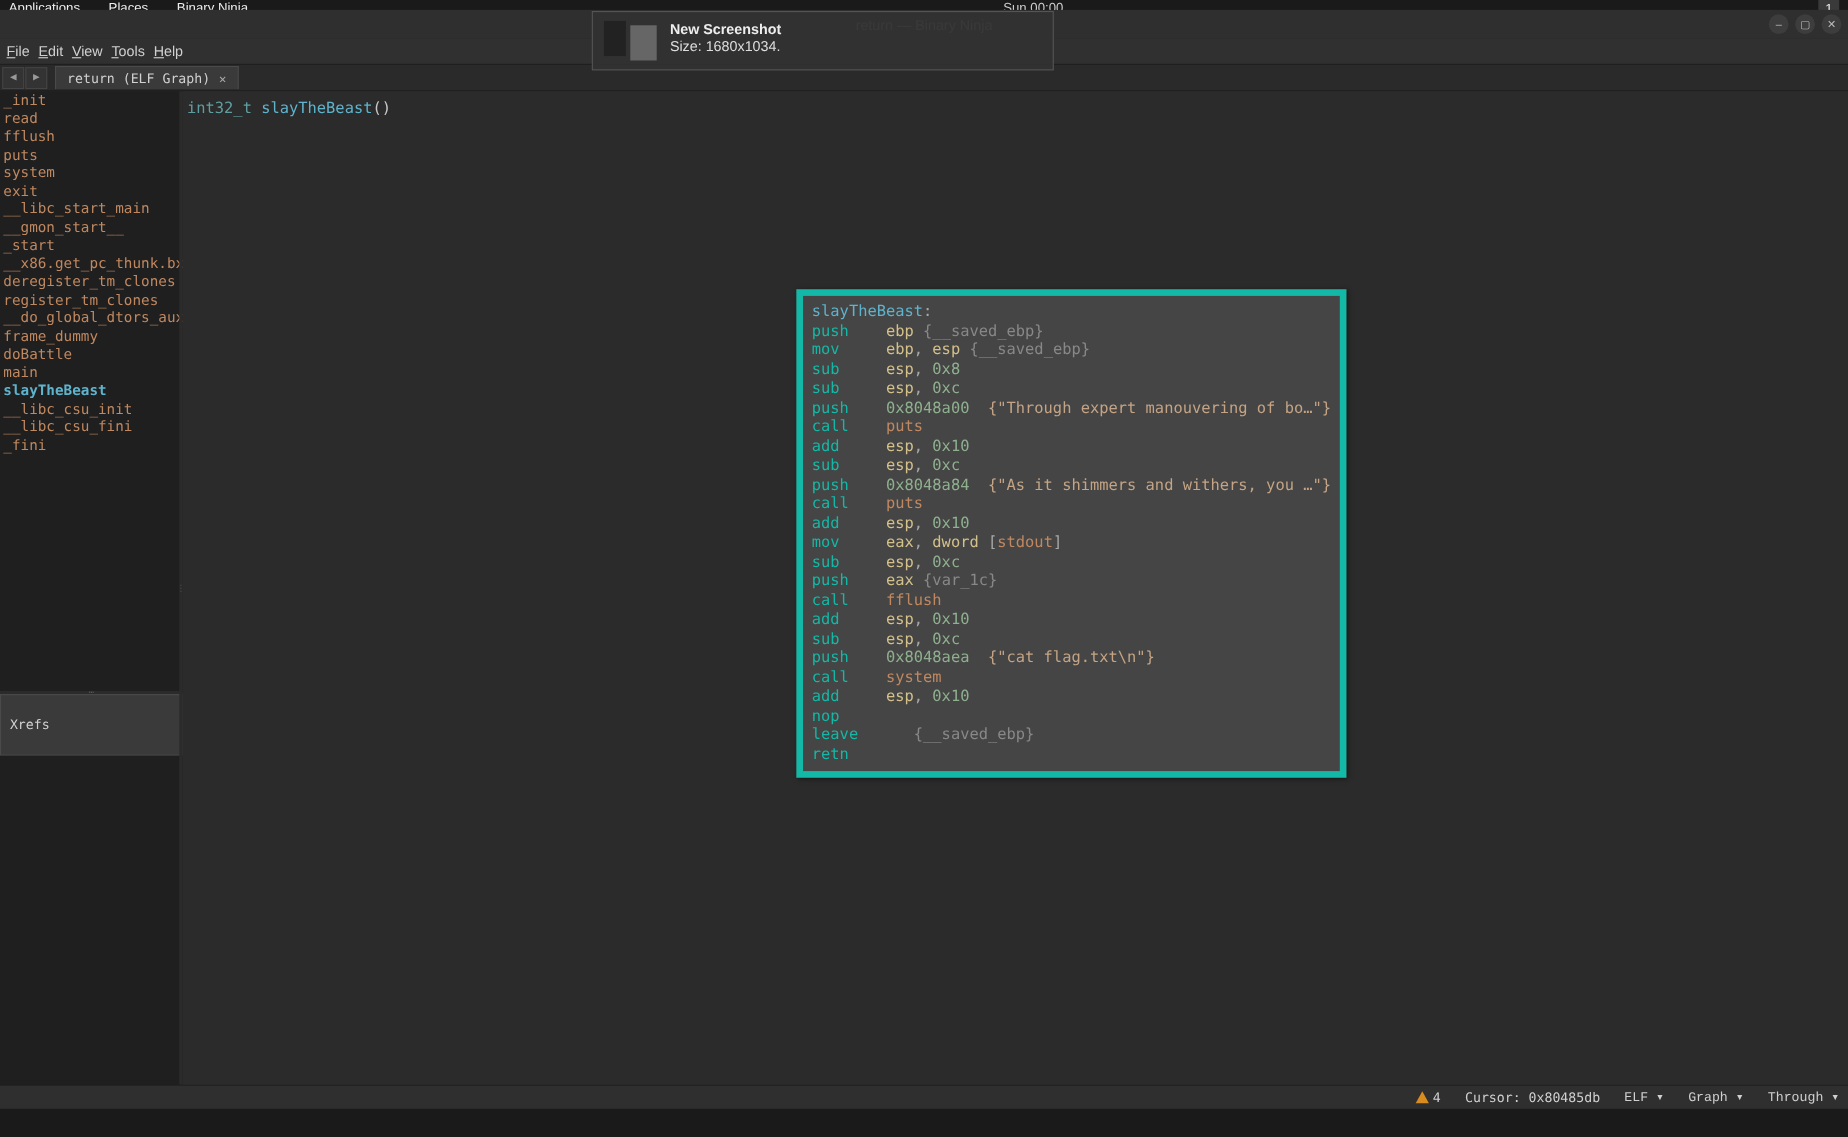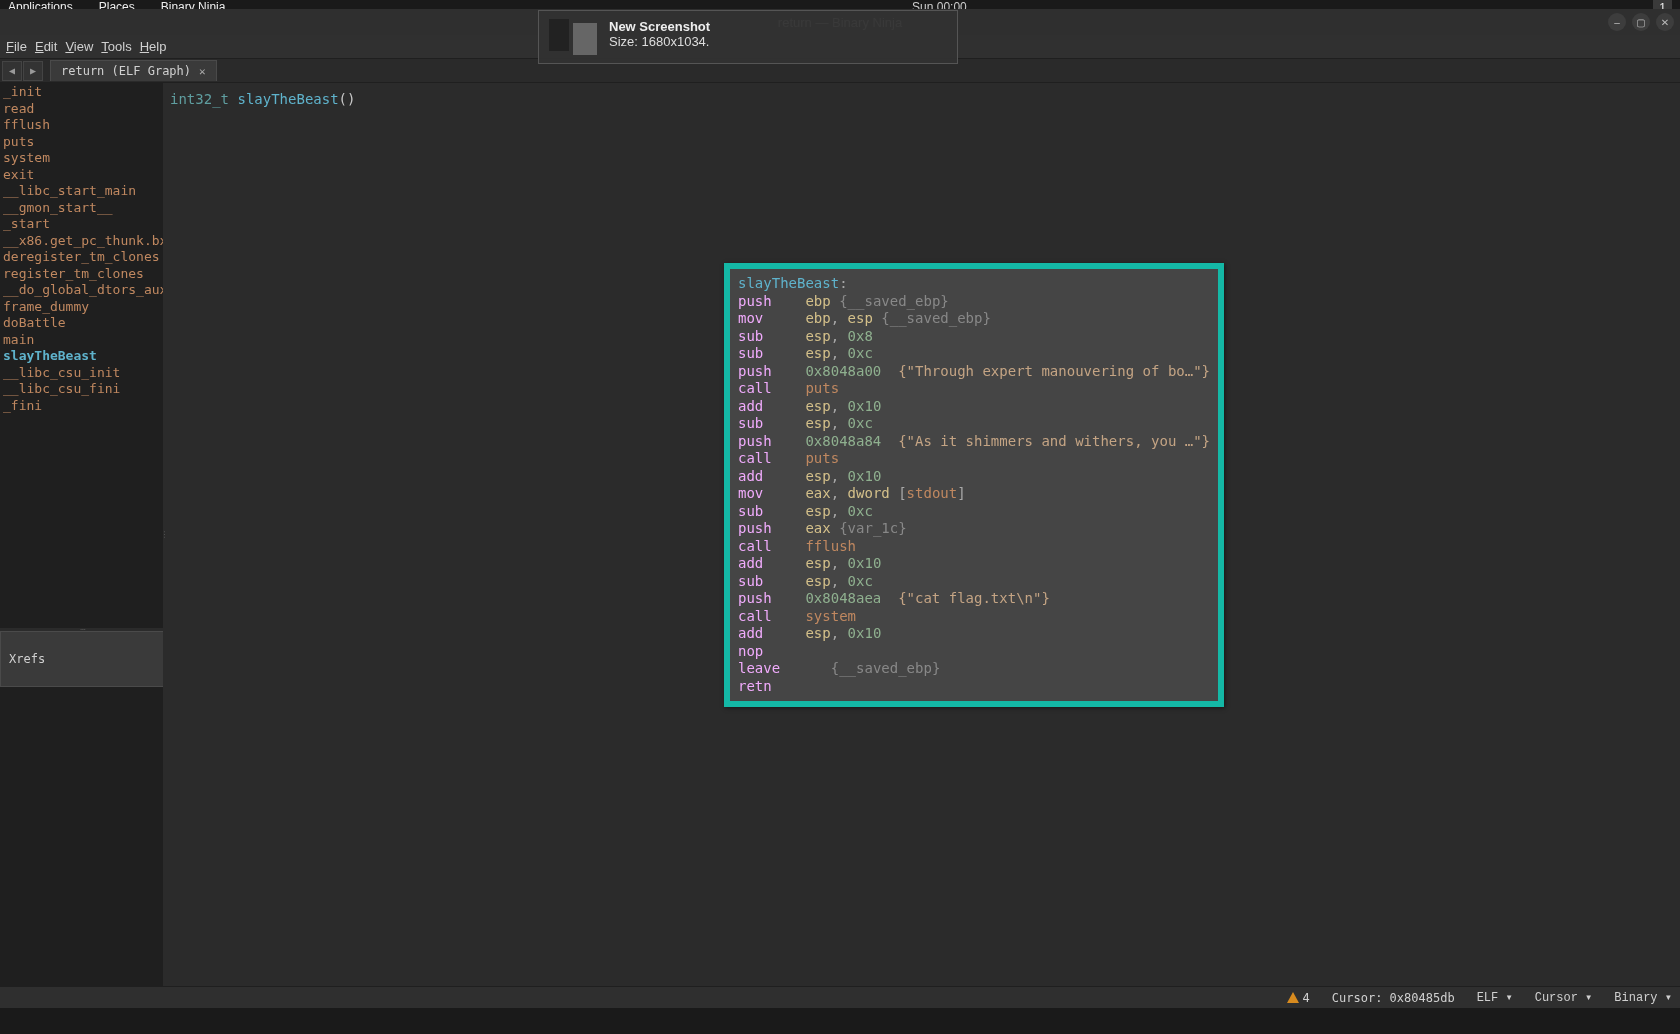--- a/index.html
+++ b/index.html
@@ -183,21 +183,21 @@
   background: #454545;
   border: 6px solid #14b8a6;
   box-shadow: 1px 1px 4px rgba(0,0,0,0.5);
   padding: 6px 8px;
   font-size: 14px;
   line-height: 17.5px;
   white-space: pre;
   font-family: "DejaVu Sans Mono", monospace;
 }
 .tok-fn { color: #5fb3cc; }
-.tok-mnem { color: #f0abfc; }
+.tok-mnem { color: #14b8a6; }
 .tok-reg { color: #d4c08a; }
 .tok-num { color: #8fb08f; }
 .tok-str { color: #c4a484; }
 .tok-punct { color: #a8a8a8; }
 .tok-var { color: #888; }
 .tok-call { color: #c08860; }
 .status {
   height: 22px;
   background: #2f2f2f;
   display: flex;
@@ -332,22 +332,22 @@
   </div>
 </div>
 
 <div class="status">
   <span class="warn-icon">
     <span class="tri"></span>
     <span>4</span>
   </span>
   <span>Cursor: 0x80485db</span>
   <span class="dd"><span>ELF</span> ▾</span>
-  <span class="dd"><span>Cursor</span> ▾</span>
-  <span class="dd"><span>Binary</span> ▾</span>
+  <span class="dd"><span>Graph</span> ▾</span>
+  <span class="dd"><span>Through</span> ▾</span>
 </div>
 
 <div class="bottom-bar"></div>
 
 <div class="notification">
   <div class="thumb"></div>
   <div>
     <div class="title">New Screenshot</div>
     <div>Size: 1680x1034.</div>
   </div>

